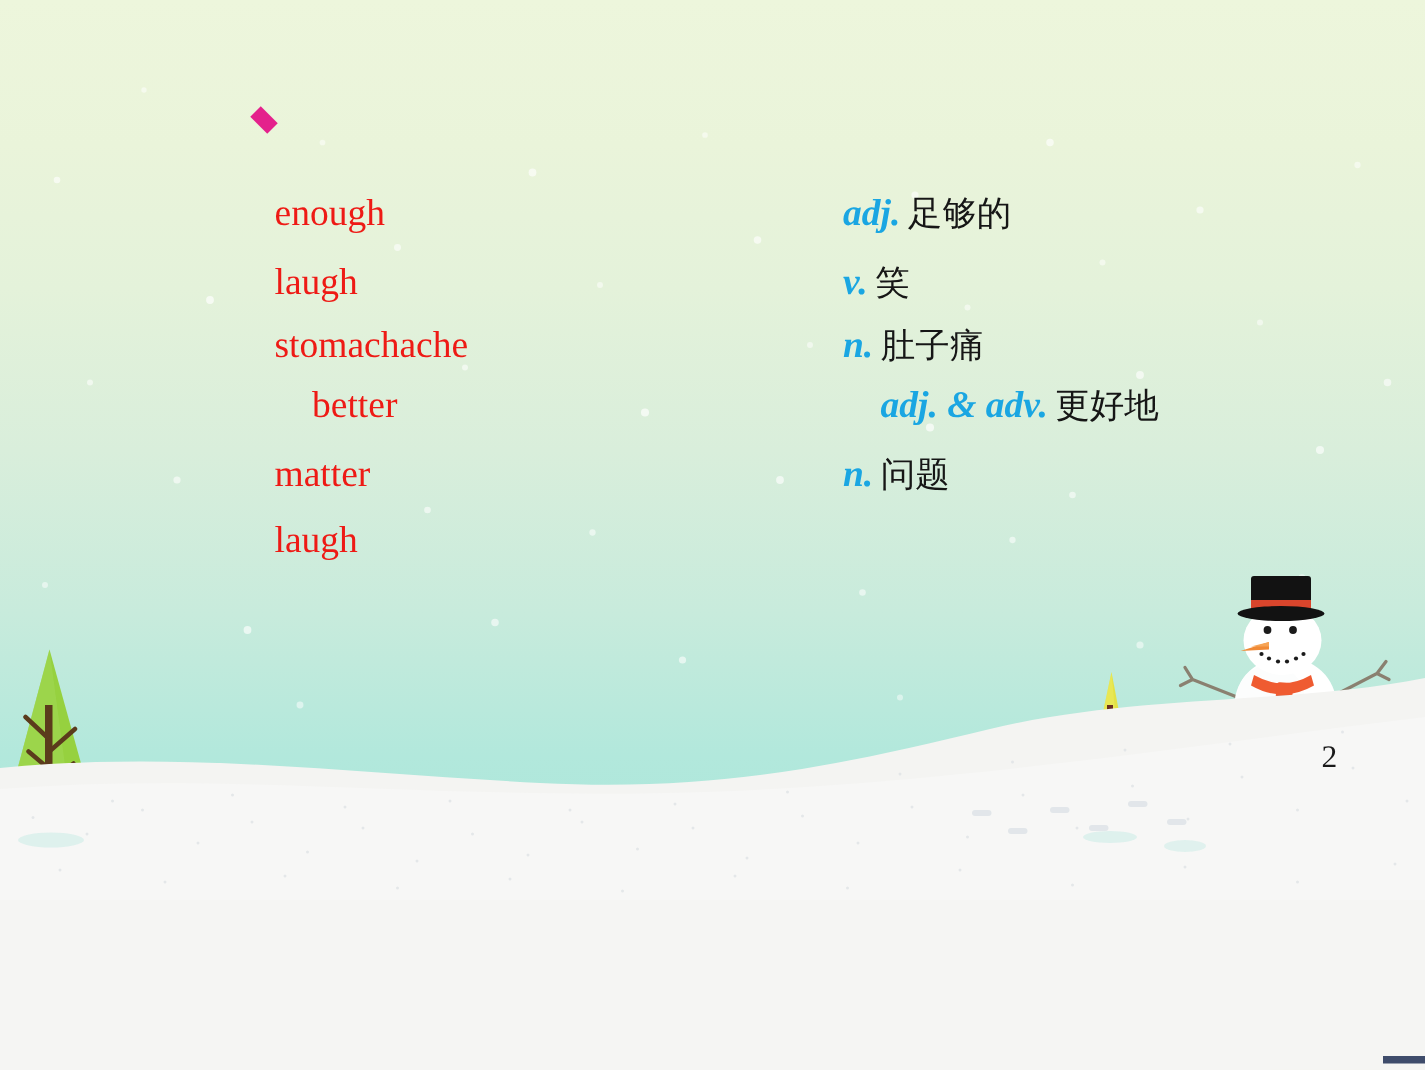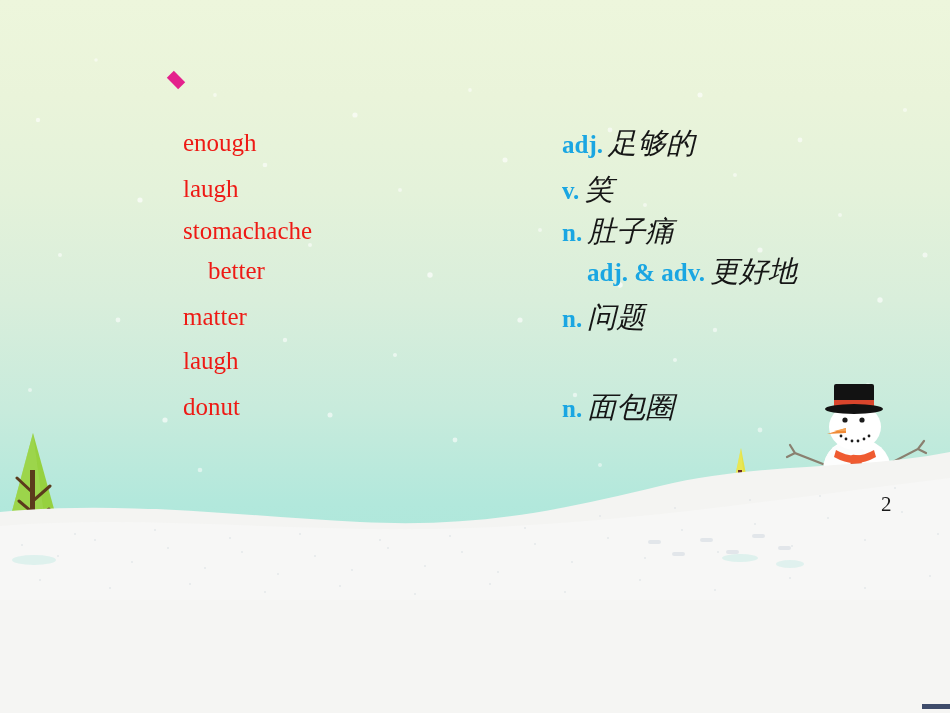--- a/index.html
+++ b/index.html
@@ -100,29 +100,29 @@
     position: absolute;
     left: 562px;
     top: 0;
     font-family: "Liberation Serif", serif;
     font-size: 25px;
     white-space: nowrap;
     line-height: 30px;
     color: #111111;
   }
   .pos {
+    font-style: italic;
     font-weight: bold;
     color: #1aa6e2;
     margin-right: 5px;
   }
   .cn {
     font-family: "DejaVu Sans", sans-serif;
-    font-size: 29px;
+    font-size: 23px;
     color: #161616;
-    font-style: italic;
   }
 
   
   .page-number {
     position: absolute;
     left: 881px;
     top: 492px;
     font-family: "Liberation Serif", serif;
     font-size: 21px;
     color: #1a1a1a;
@@ -375,26 +375,20 @@
         <span class="term">matter</span>
         <span class="meaning">
           <span class="pos">n.</span><span class="cn">问题</span>
         </span>
       </div>
 
       <div class="word-row" style="top:346px;">
         <span class="term">laugh</span>
       </div>
 
-      <div class="word-row" style="top:392px;">
-        <span class="term">donut</span>
-        <span class="meaning">
-          <span class="pos">n.</span><span class="cn">面包圈</span>
-        </span>
-      </div>
 
     </div>
 
     <div class="page-number">2</div>
 
   </div>
 
   <div class="corner-mark"></div>
 
 </div>

